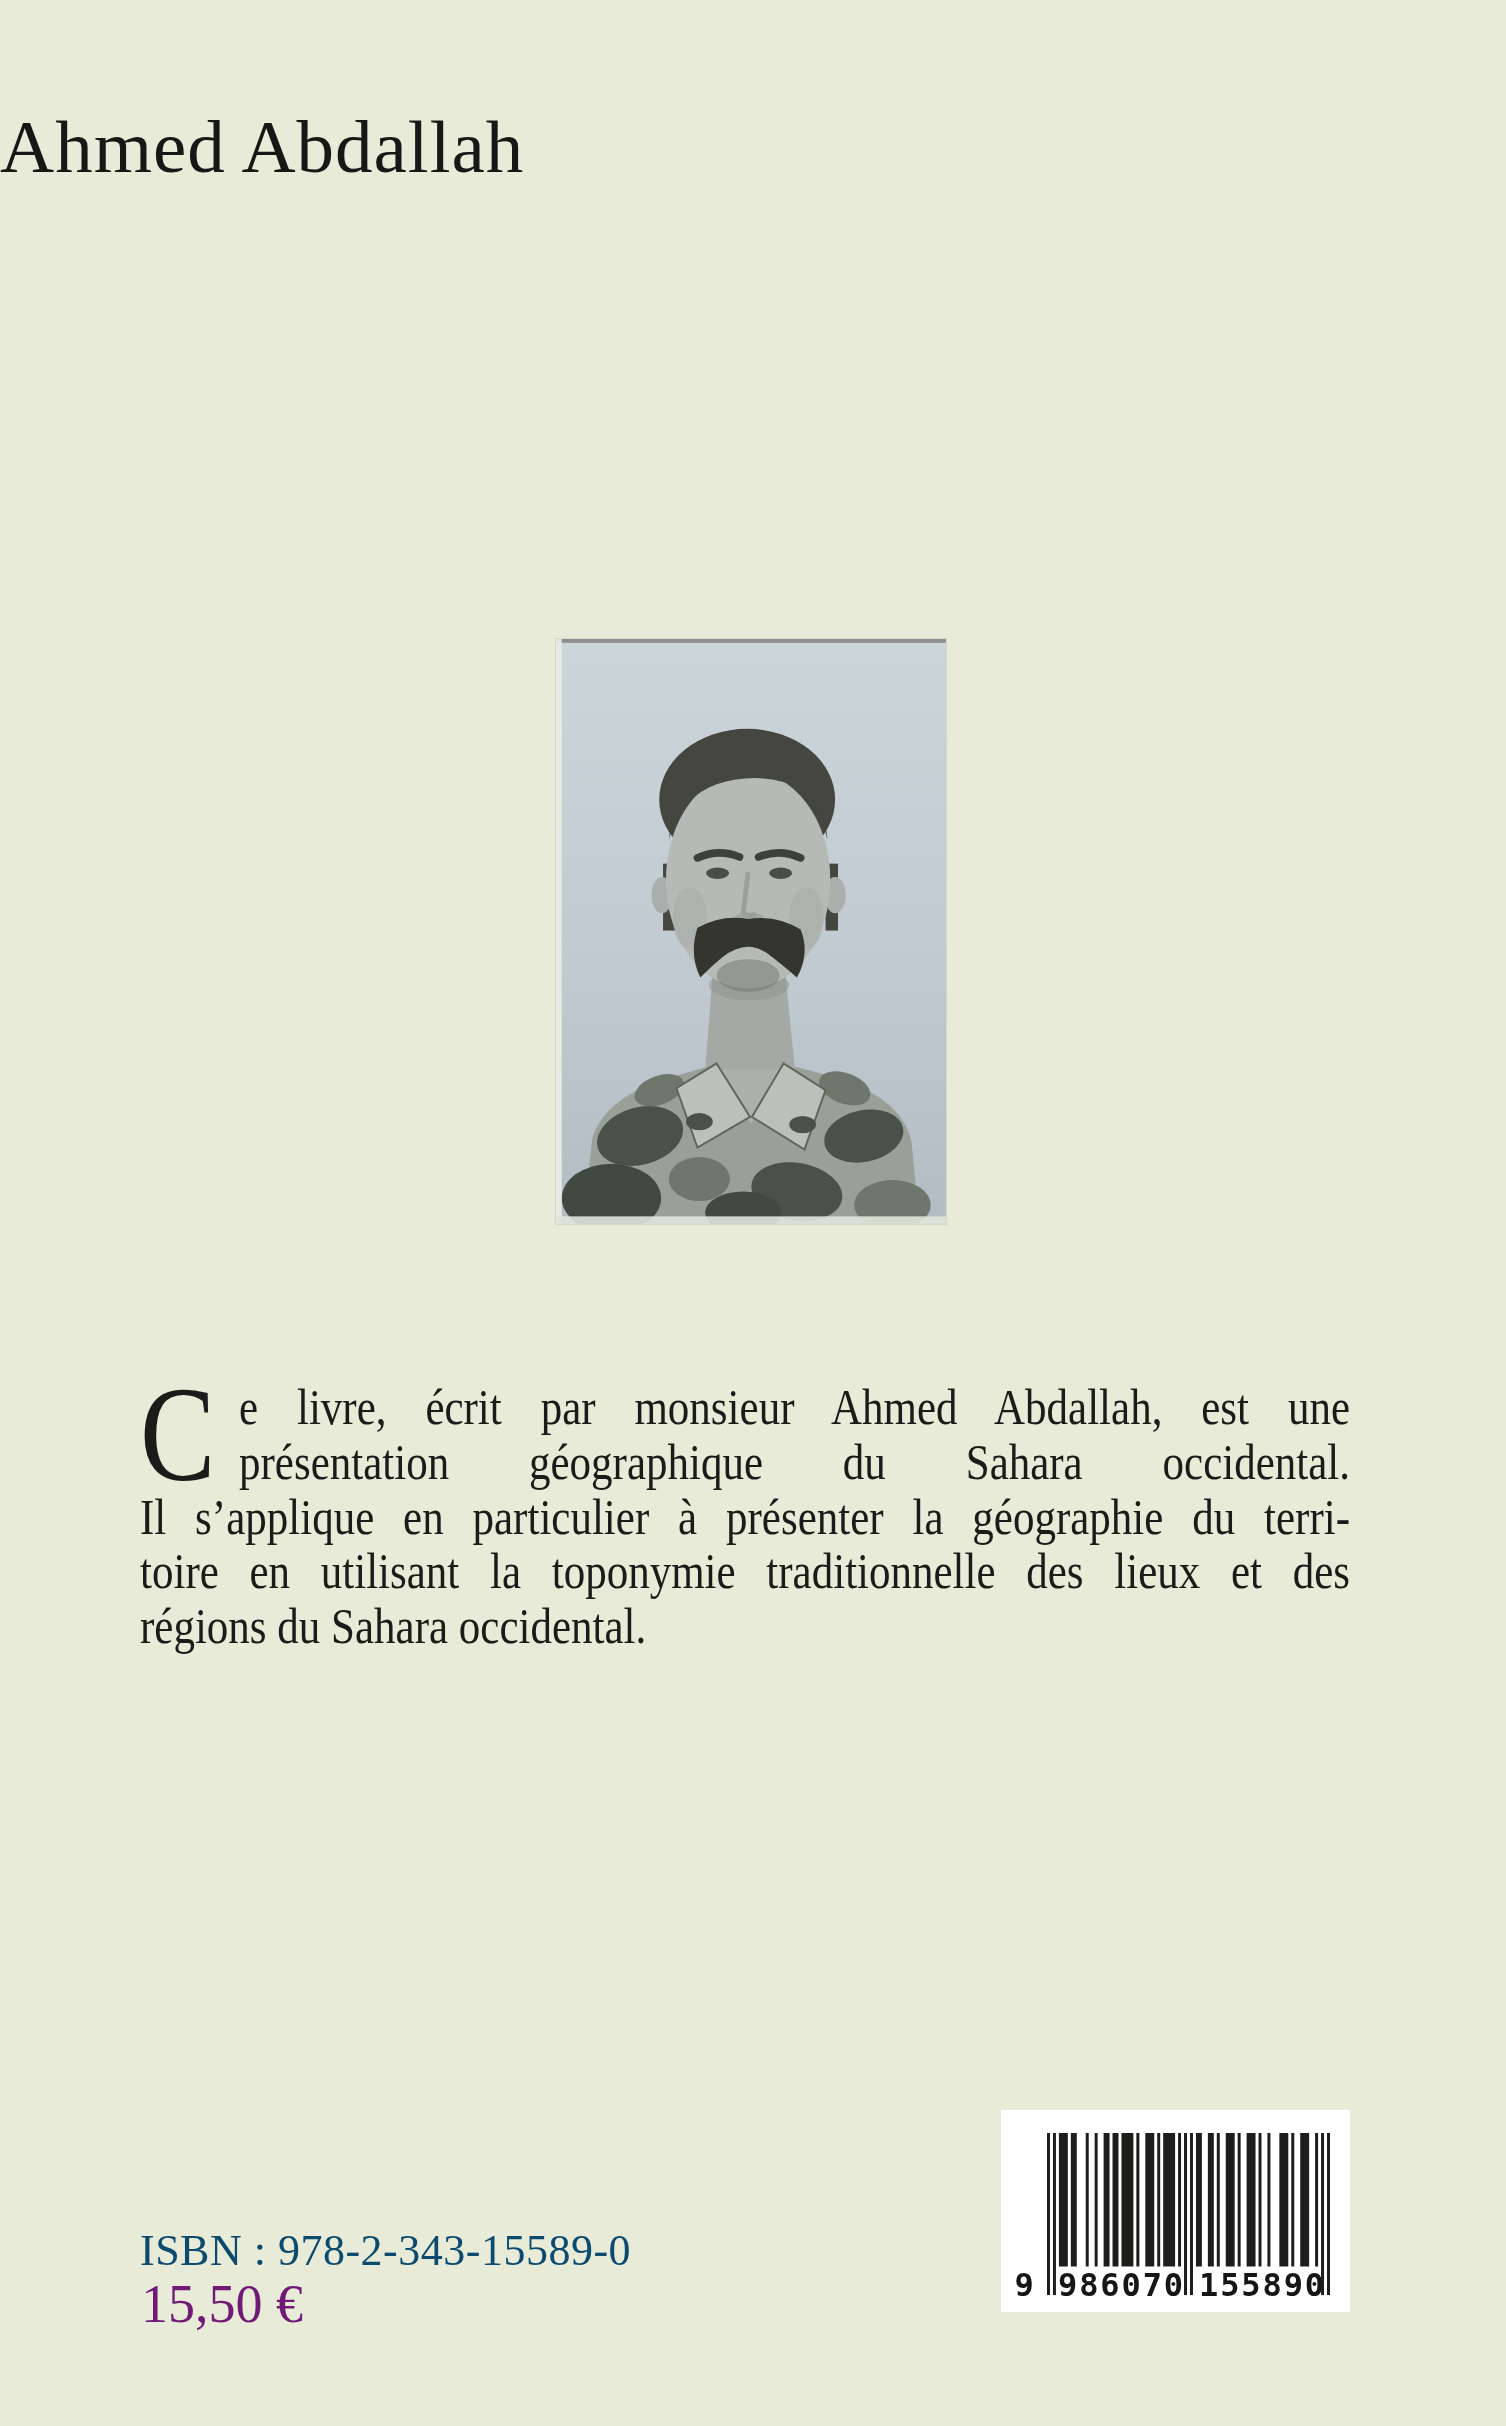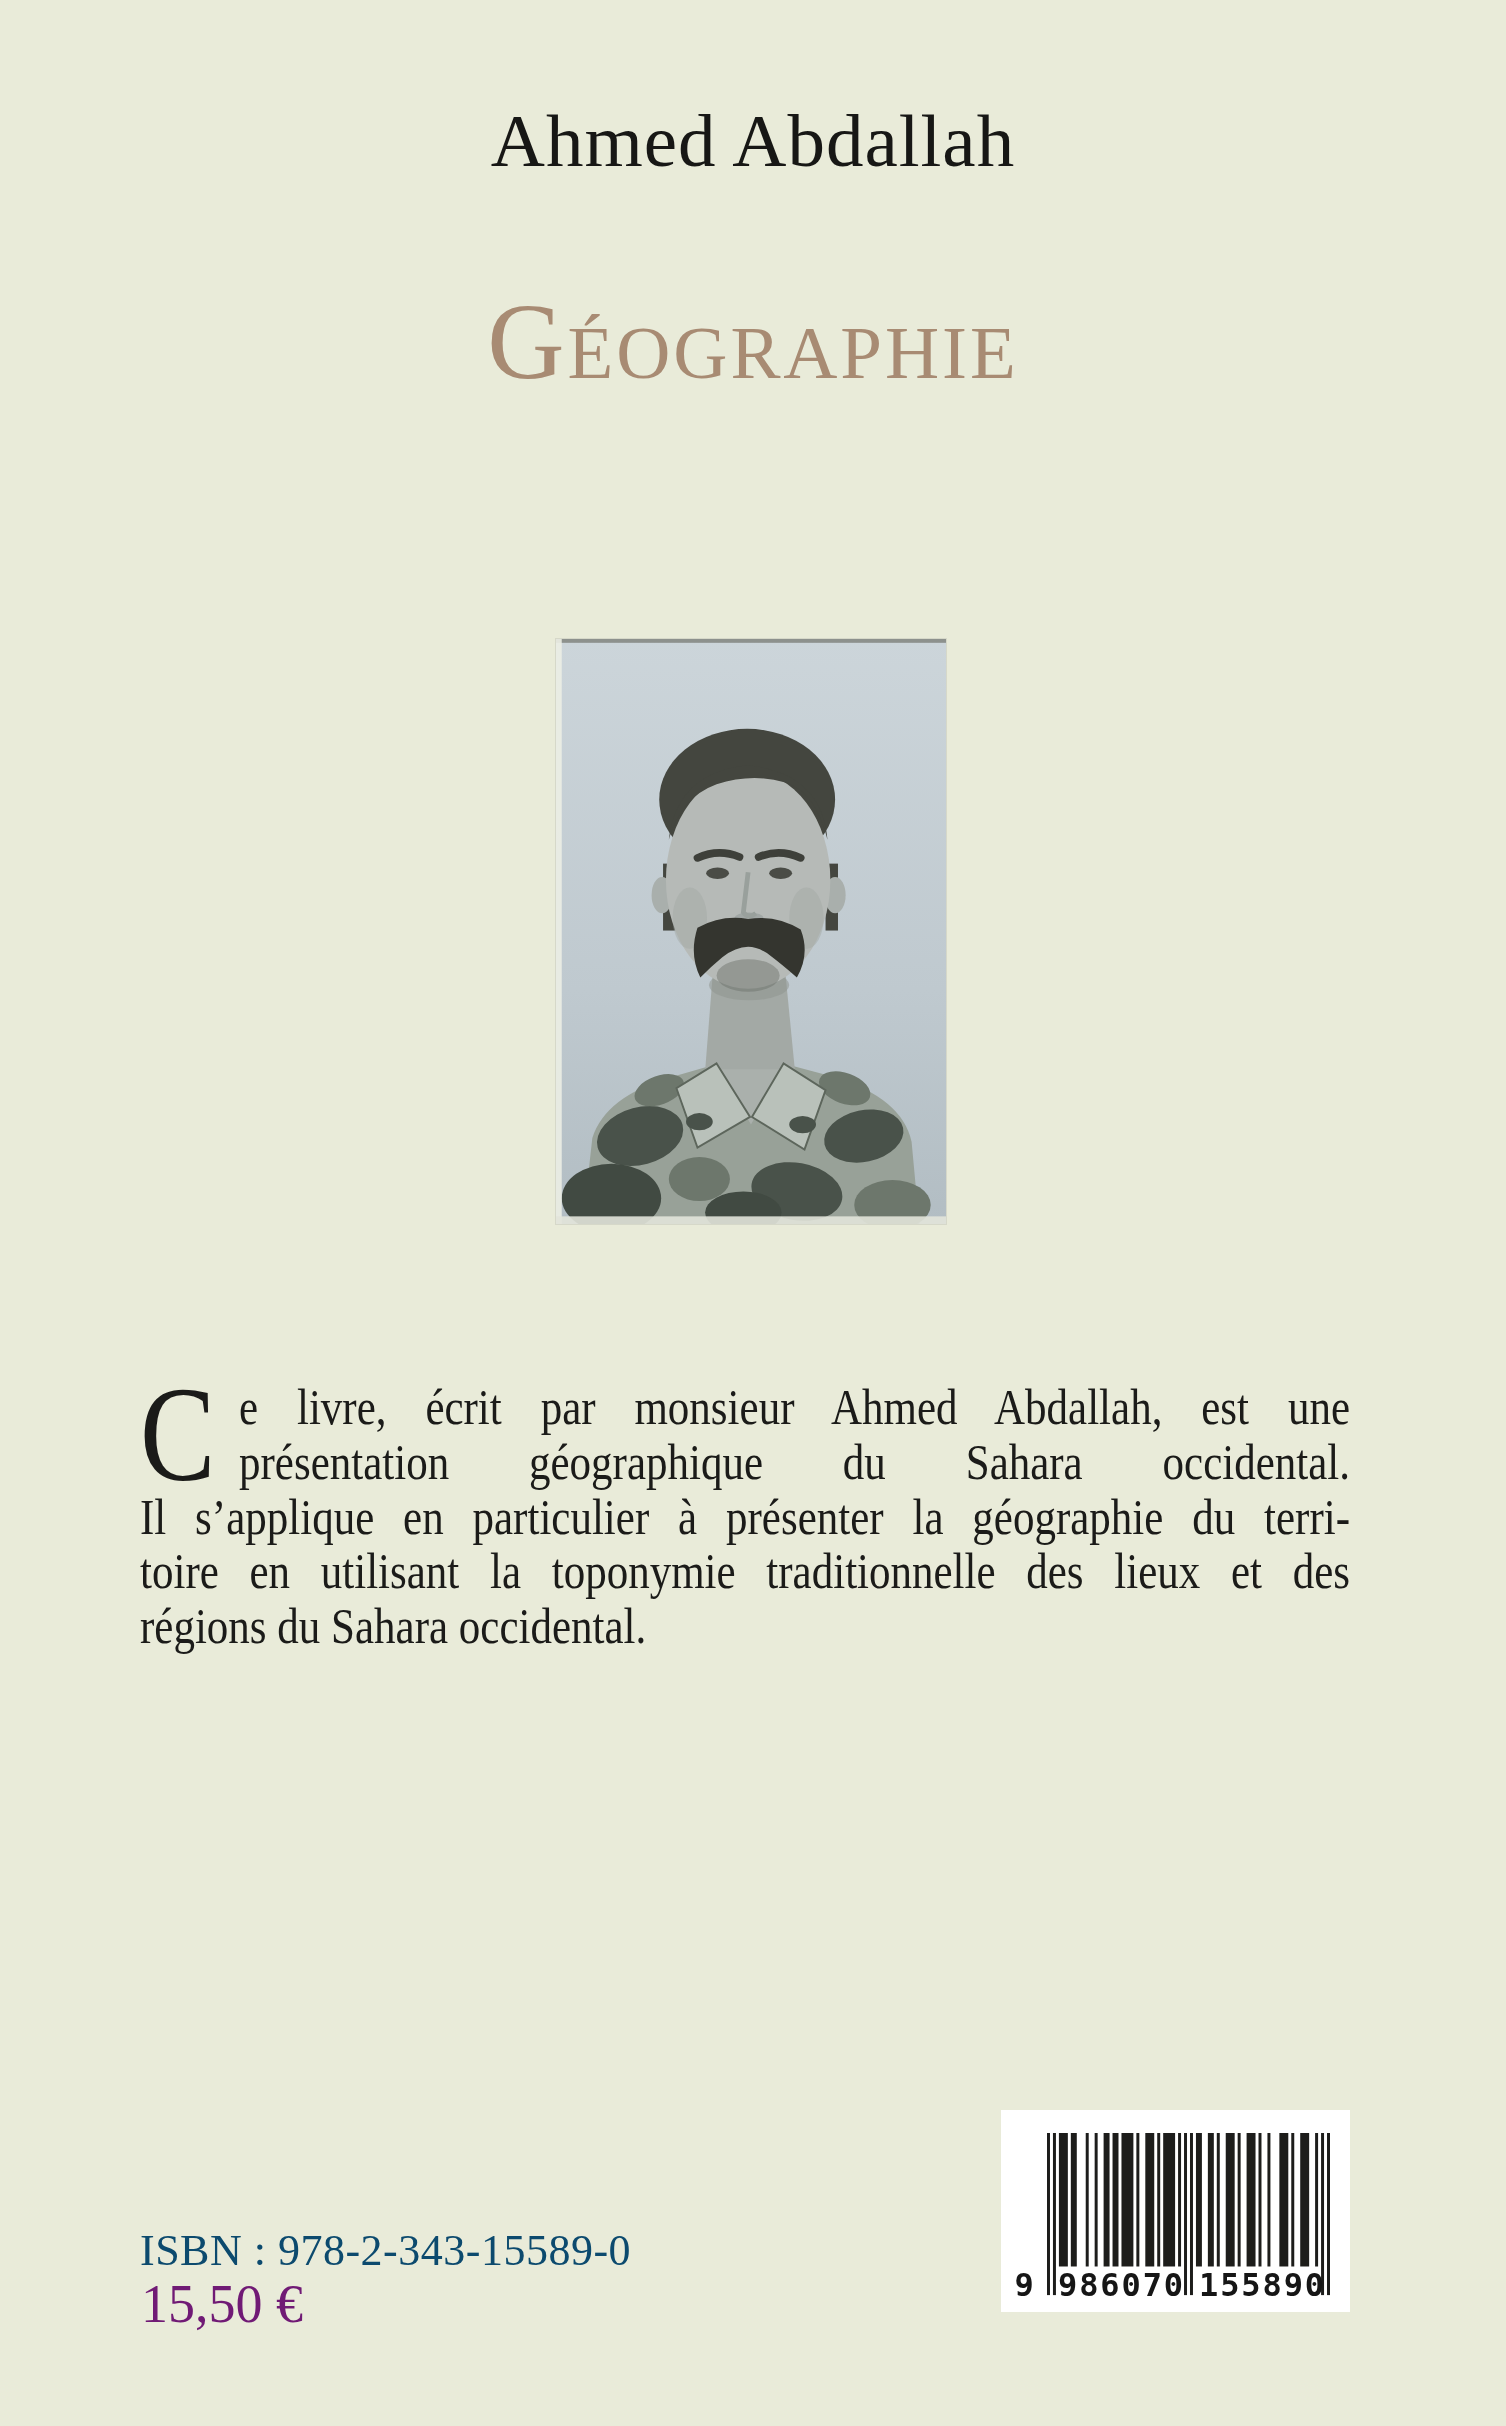--- a/index.html
+++ b/index.html
@@ -3,22 +3,22 @@
 <meta charset="utf-8">
 <style>
   html,body { margin:0; padding:0; background:#777; }
   .cover {
     position:relative; width:1506px; height:2426px;
     background:#e9ebd9; overflow:hidden;
     font-family:"Liberation Serif","DejaVu Serif",serif;
     color:#1e1e1c;
   }
   .author {
-    position:absolute; top:103px; left:0; width:100%;
-    text-align:center; font-size:75px; line-height:1; letter-spacing:1px;
+    position:absolute; top:109px; left:0; width:100%;
+    text-align:left; font-size:75px; line-height:1; letter-spacing:1px;
     color:#171715;
   }
   .title-line {
     position:absolute; left:0; width:100%; text-align:center;
     font-size:75px; line-height:96px; letter-spacing:2.9px;
     color:#a88b73; white-space:nowrap;
   }
   .title-line .big { font-size:107px; line-height:96px; }
   .title-line .seg-gap { margin-left:0.30em; }
   .title1 { top:294px; }
@@ -66,21 +66,20 @@
   .bc-d1 { left:57px; }
   .bc-d2 { left:198px; }
 </style>
 </head>
 <body>
 
 <div class="cover">
 
   <div class="author">Ahmed Abdallah</div>
 
-  <div class="title-line title1"><span class="big">G</span><span>ÉOGRAPHIE</span></div>
 
 
   <div class="photo">
     <svg viewBox="0 0 408 612" preserveAspectRatio="none">
       <defs>
         <linearGradient id="skyg" x1="0" y1="0" x2="0" y2="1">
           <stop offset="0" stop-color="#ccd5da"></stop>
           <stop offset="0.6" stop-color="#bfc9cf"></stop>
           <stop offset="1" stop-color="#b2bdc3"></stop>
         </linearGradient>

